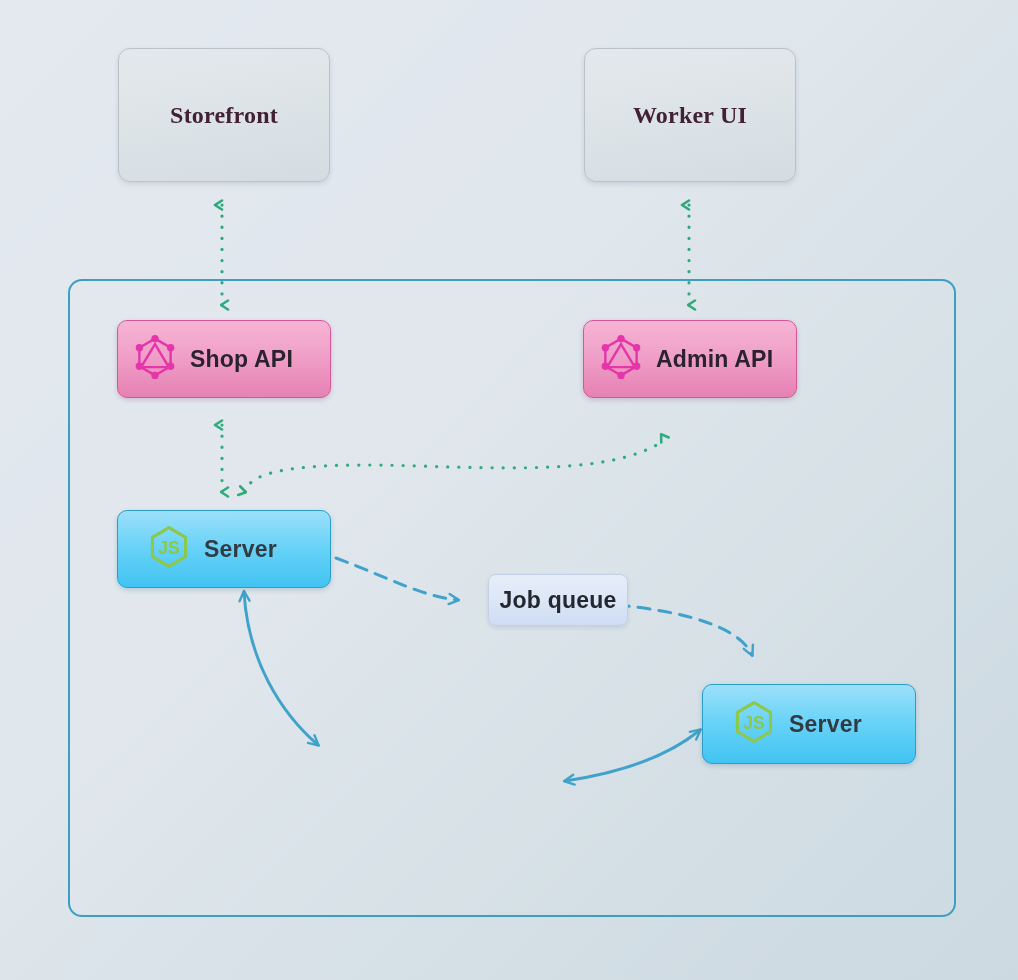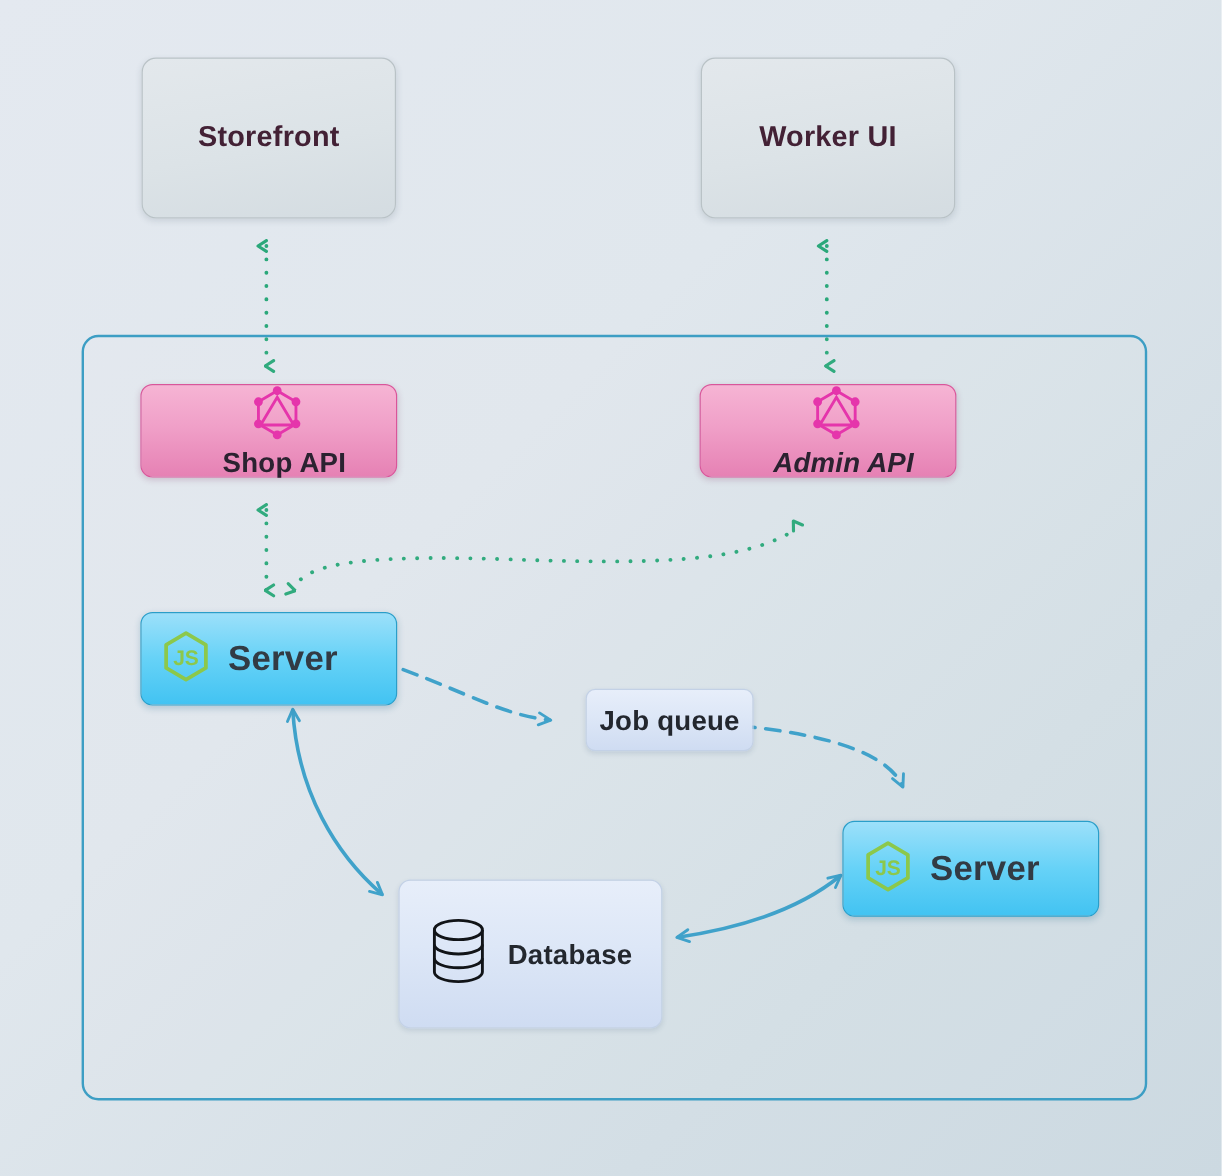--- a/index.html
+++ b/index.html
@@ -38,48 +38,48 @@
     font-weight: bold;
     letter-spacing: 0.2px;
     white-space: nowrap;
   }
   
   .client-box {
     background: linear-gradient(170deg, #e3e8ec 0%, #dce3e7 55%, #d4dce1 100%);
     border: 1.5px solid #b9c2c6;
     border-radius: 12px;
     box-shadow: 0 2px 5px rgba(70,90,105,0.16);
+    font-family: Liberation Serif, serif;
   }
   .client-box .label {
     color: #432135;
     font-size: 24px;
   }
   
   .api-box {
     background: linear-gradient(180deg, #f6b4d4 0%, #f0a0c8 45%, #e681b4 100%);
     border: 1.5px solid #d9559a;
     box-shadow: 0 2px 5px rgba(120,40,85,0.22);
     padding-left: 14px;
-    flex-direction: column;
   }
   .api-box .label {
     color: #2b2230;
     font-size: 23px;
     margin-left: 12px;
   }
   
   .svc-box {
     background: linear-gradient(180deg, #9ce0fa 0%, #66d2f7 50%, #42c3f2 100%);
     border: 1.5px solid #2a9ec9;
     box-shadow: 0 2px 5px rgba(25,95,130,0.22);
-    padding-left: 14px;
+    padding-left: 28px;
   }
   .svc-box .label {
     color: #323b44;
-    font-size: 29px;
+    font-size: 23px;
     margin-left: 12px;
   }
   
   .pale-box {
     background: linear-gradient(180deg, #e7eefa 0%, #dde7f7 45%, #cfdcf2 100%);
     border: 1px solid #c3d1e6;
     box-shadow: 0 2px 4px rgba(60,85,120,0.14);
   }
   .pale-box .label {
     color: #23272e;
@@ -177,21 +177,21 @@
           <circle cx="42" cy="35" r="4"></circle>
             <circle cx="25" cy="45" r="4"></circle>
           <circle cx="8" cy="35" r="4"></circle>
             <circle cx="8" cy="15" r="4"></circle>
         </g>
       </svg>
     </span>
     <span class="label">Shop API</span>
   </div>
 
-  <div class="node api-box" style="left:583px; top:320px; width:214px; height:78px; justify-content:flex-start;font-style:italic;">
+  <div class="node api-box" style="left:583px; top:320px; width:214px; height:78px; justify-content:flex-start;">
     <span class="icon">
       <svg width="46" height="46" viewBox="0 0 50 50" aria-hidden="true">
         <g stroke="#e535ab" stroke-width="2.6" fill="none" stroke-linecap="round">
           <polygon points="25,5 42,15 42,35 25,45 8,35 8,15"></polygon>
           <polygon points="25,11 40,36 10,36"></polygon>
         </g>
         <g fill="#e535ab">
           <circle cx="25" cy="5" r="4"></circle>
             <circle cx="42" cy="15" r="4"></circle>
           <circle cx="42" cy="35" r="4"></circle>
@@ -221,27 +221,14 @@
   <div class="node svc-box" style="left:702px; top:684px; width:214px; height:80px; justify-content:flex-start;">
     <span class="icon">
       <svg width="46" height="46" viewBox="0 0 50 50" aria-hidden="true">
         <polygon points="25,4 43,14.5 43,35.5 25,46 7,35.5 7,14.5" fill="none" stroke="#8cc84b" stroke-width="3.4" stroke-linejoin="round"></polygon>
         <text x="25" y="32.5" text-anchor="middle" font-family="'Liberation Sans', sans-serif" font-size="19" font-weight="bold" fill="#8cc84b">JS</text>
       </svg>
     </span>
     <span class="label">Server</span>
   </div>
 
-  <div class="node pale-box db-box" style="left:332px; top:733px; width:220px; height:124px; justify-content:center;">
-    <span class="icon">
-      <svg width="50" height="58" viewBox="0 0 50 58" aria-hidden="true">
-        <g fill="none" stroke="#111418" stroke-width="2.4">
-          <ellipse cx="25" cy="11" rx="20" ry="8"></ellipse>
-          <path d="M5,11 L5,46 C5,50.4 14,54 25,54 C36,54 45,50.4 45,46 L45,11"></path>
-          <path d="M5,23 C5,27.4 14,31 25,31 C36,31 45,27.4 45,23"></path>
-          <path d="M5,34.5 C5,38.9 14,42.5 25,42.5 C36,42.5 45,38.9 45,34.5"></path>
-        </g>
-      </svg>
-    </span>
-    <span class="label">Database</span>
-  </div>
 
 </div>
 
 </body></html>

